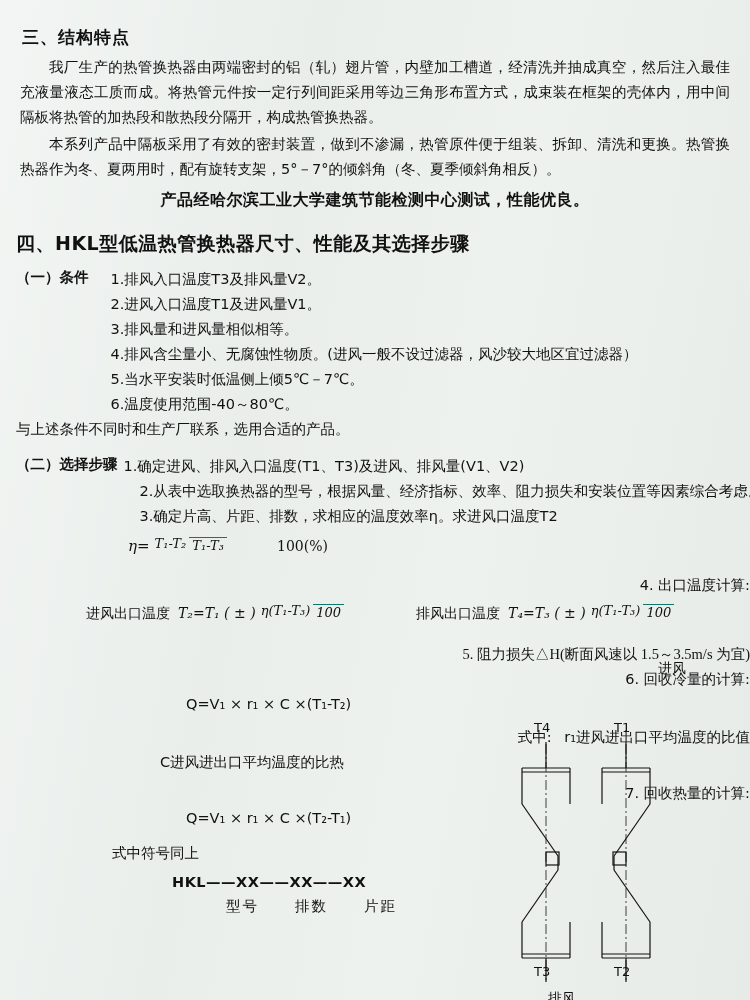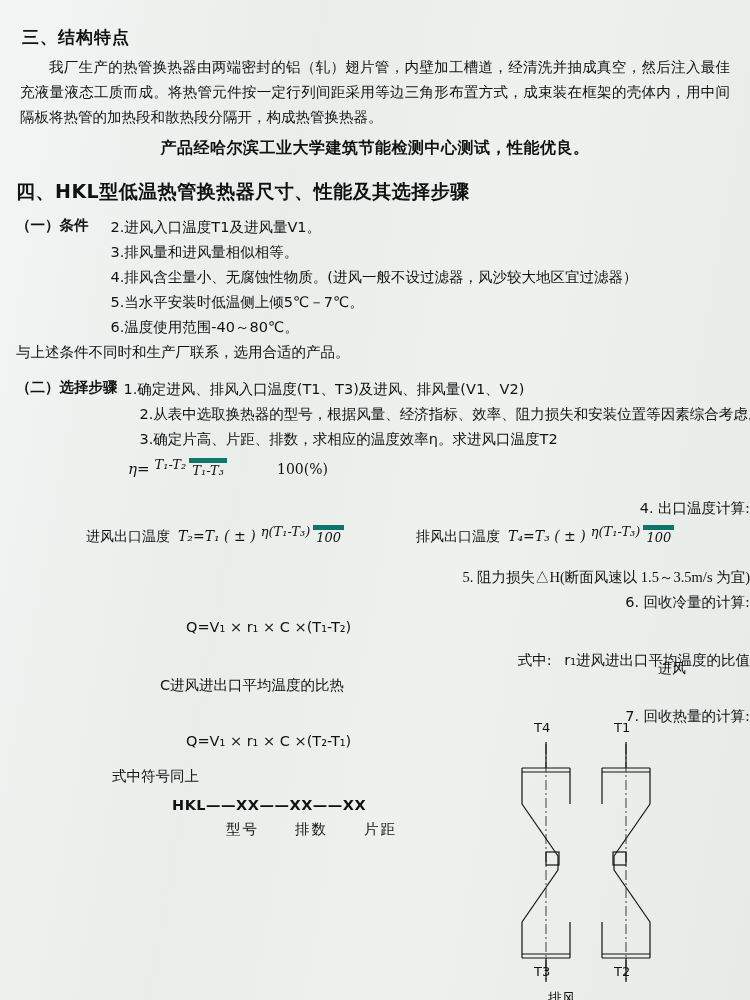--- a/index.html
+++ b/index.html
@@ -98,21 +98,21 @@
     text-align: center;
     line-height: 1.15;
     font-style: italic;
     font-family: "DejaVu Serif", "Liberation Serif", serif;
     font-size: 13px;
     margin: 0 2px;
     position: relative;
     top: -1px;
   }
   .frac .num { padding: 0 3px 1px 3px; }
-  .frac .den { padding: 1px 3px 0 3px; border-top: 5px solid #0f766e; }
+  .frac .den { padding: 1px 3px 0 3px; border-top: 1px solid #0f766e; }
   .eta {
     font-family: "DejaVu Serif", "Liberation Serif", serif;
     font-style: italic;
     font-size: 15px;
   }
   .serif { font-family: "DejaVu Serif", "Liberation Serif", serif; }
 
   .formula-row {
     display: flex;
     align-items: center;
@@ -151,28 +151,30 @@
   .lowerlabels span { padding-right: 36px; }
 </style>
 </head>
 <body>
 
 <div class="page">
 
   <h2 class="h2">三、结构特点</h2>
 
   <p class="para">我厂生产的热管换热器由两端密封的铝（轧）翅片管，内壁加工槽道，经清洗并抽成真空，然后注入最佳充液量液态工质而成。将热管元件按一定行列间距采用等边三角形布置方式，成束装在框架的壳体内，用中间隔板将热管的加热段和散热段分隔开，构成热管换热器。</p>
+  <p class="para tight">本系列产品中隔板采用了有效的密封装置，做到不渗漏，热管原件便于组装、拆卸、清洗和更换。热管换热器作为冬、夏两用时，配有旋转支架，5°－7°的倾斜角（冬、夏季倾斜角相反）。</p>
 
   <div class="centerline">产品经哈尔滨工业大学建筑节能检测中心测试，性能优良。</div>
 
   <h2 class="h2 big">四、HKL型低温热管换热器尺寸、性能及其选择步骤</h2>
 
   <div class="sec">
     <div class="sec-label">（一）条件</div>
     <div class="sec-body">
+      <div class="line indent1">1.排风入口温度T3及排风量V2。</div>
       <div class="line indent1">2.进风入口温度T1及进风量V1。</div>
       <div class="line indent1">3.排风量和进风量相似相等。</div>
       <div class="line indent1">4.排风含尘量小、无腐蚀性物质。(进风一般不设过滤器，风沙较大地区宜过滤器）</div>
       <div class="line indent1">5.当水平安装时低温侧上倾5℃－7℃。</div>
       <div class="line indent1">6.温度使用范围-40～80℃。</div>
     </div>
   </div>
   <div class="fullline">与上述条件不同时和生产厂联系，选用合适的产品。</div>
 
   <div class="sec" style="padding-top:12px;">

